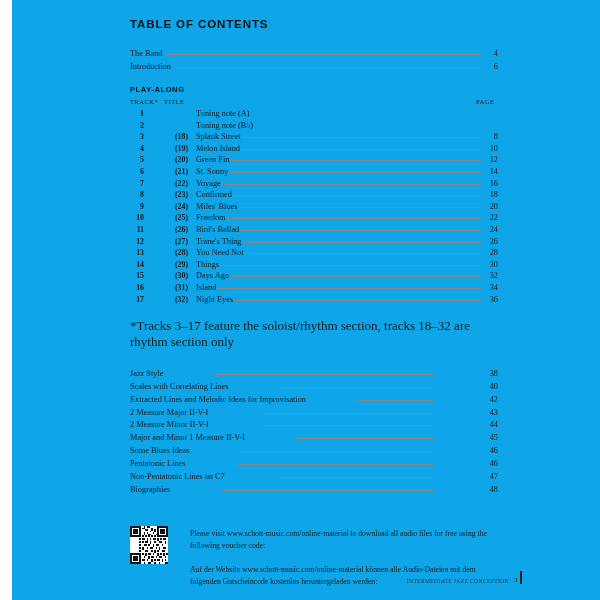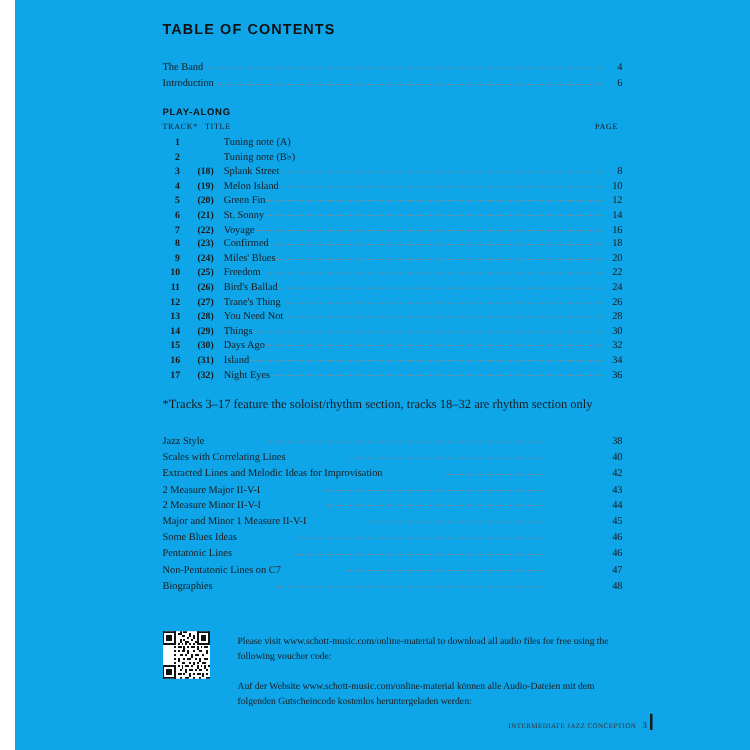--- a/index.html
+++ b/index.html
@@ -120,21 +120,21 @@
     text-align: right;
     font-weight: 700;
     font-size: 7.8px;
   }
   .track-row .t-alt {
     flex: 0 0 auto;
     width: 24px;
     text-align: right;
     font-weight: 700;
     font-size: 7.8px;
-    padding-left: 3px;
+    padding-left: 20px;
   }
   .track-row .t-title {
     flex: 0 0 auto;
     padding-left: 8px;
   }
   .track-row .t-leader {
     flex: 1 1 auto;
     position: relative;
     height: 1px;
     margin: 0 1px;
@@ -150,21 +150,21 @@
   .track-row .t-page {
     flex: 0 0 auto;
     width: 16px;
     text-align: right;
   }
   .track-row.no-leader .t-leader::after { border-bottom: none; }
   .track-row.no-leader .t-page { visibility: hidden; }
 
   
   .footnote {
-    font-size: 10px;
+    font-size: 13px;
     margin-top: 14px;
     margin-bottom: 20px;
     color: #1a1a1a;
   }
 
   
   .appendix-block { margin-top: 0; }
   .appendix-block .row { margin-bottom: 4.6px; gap: 48px; }
 
   

